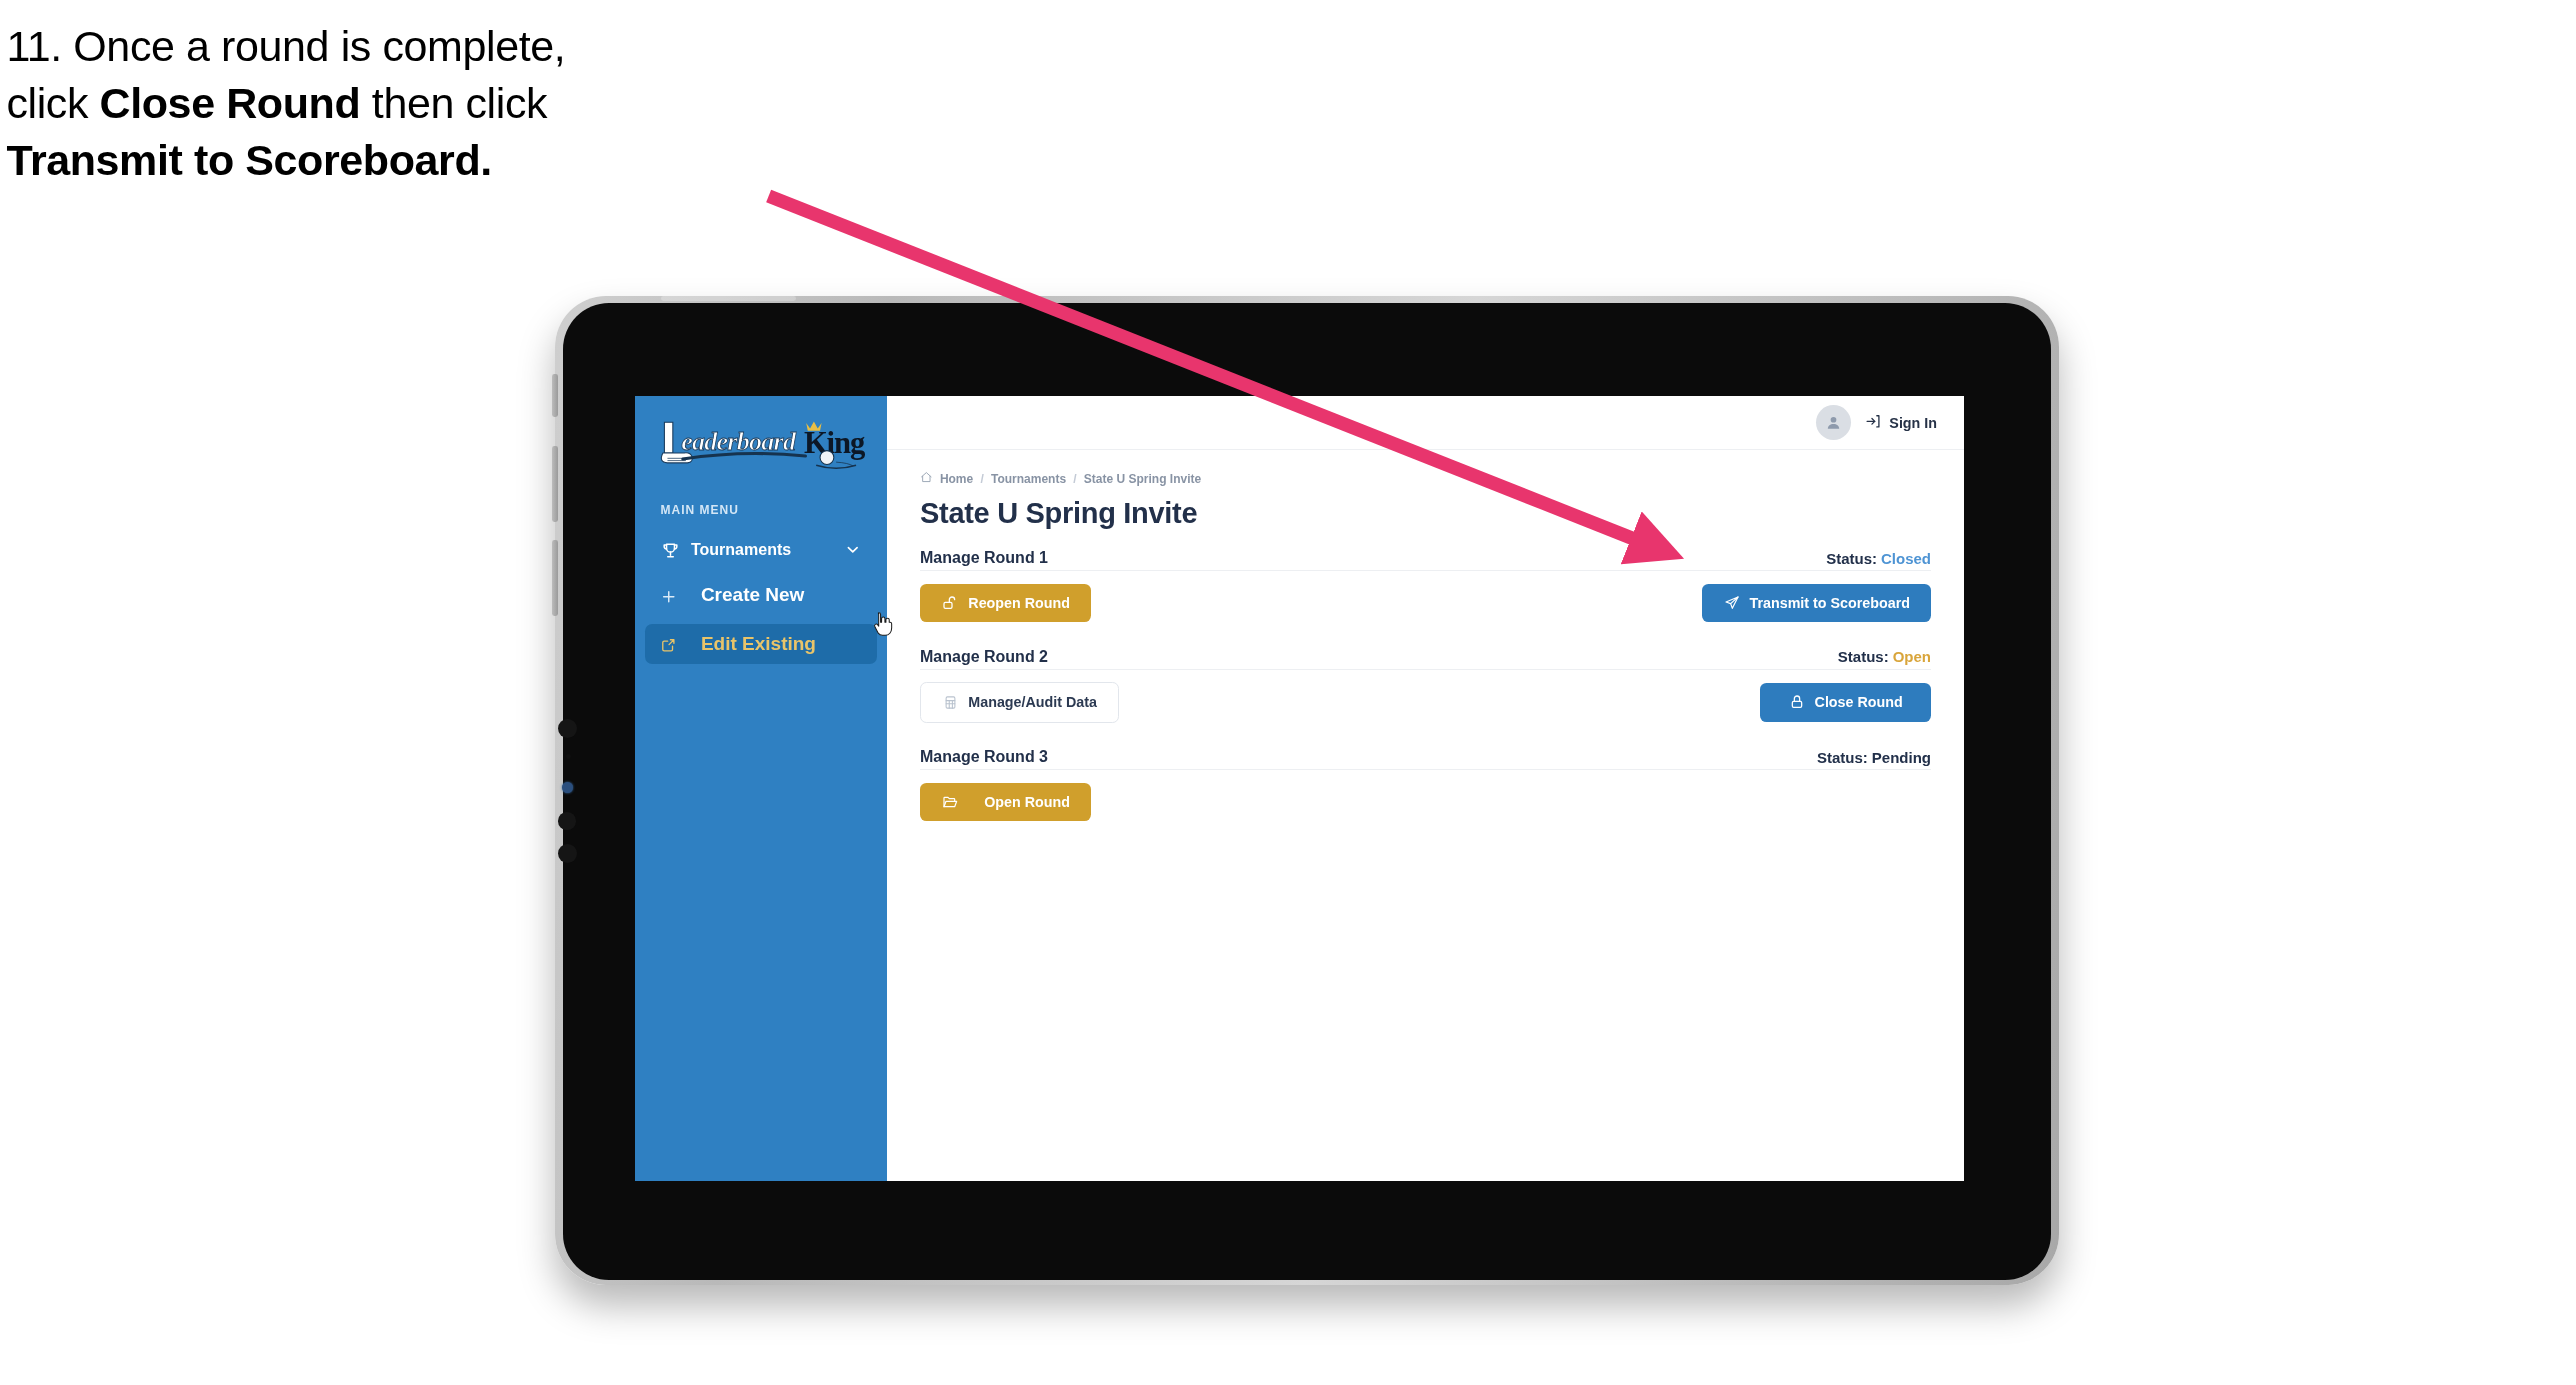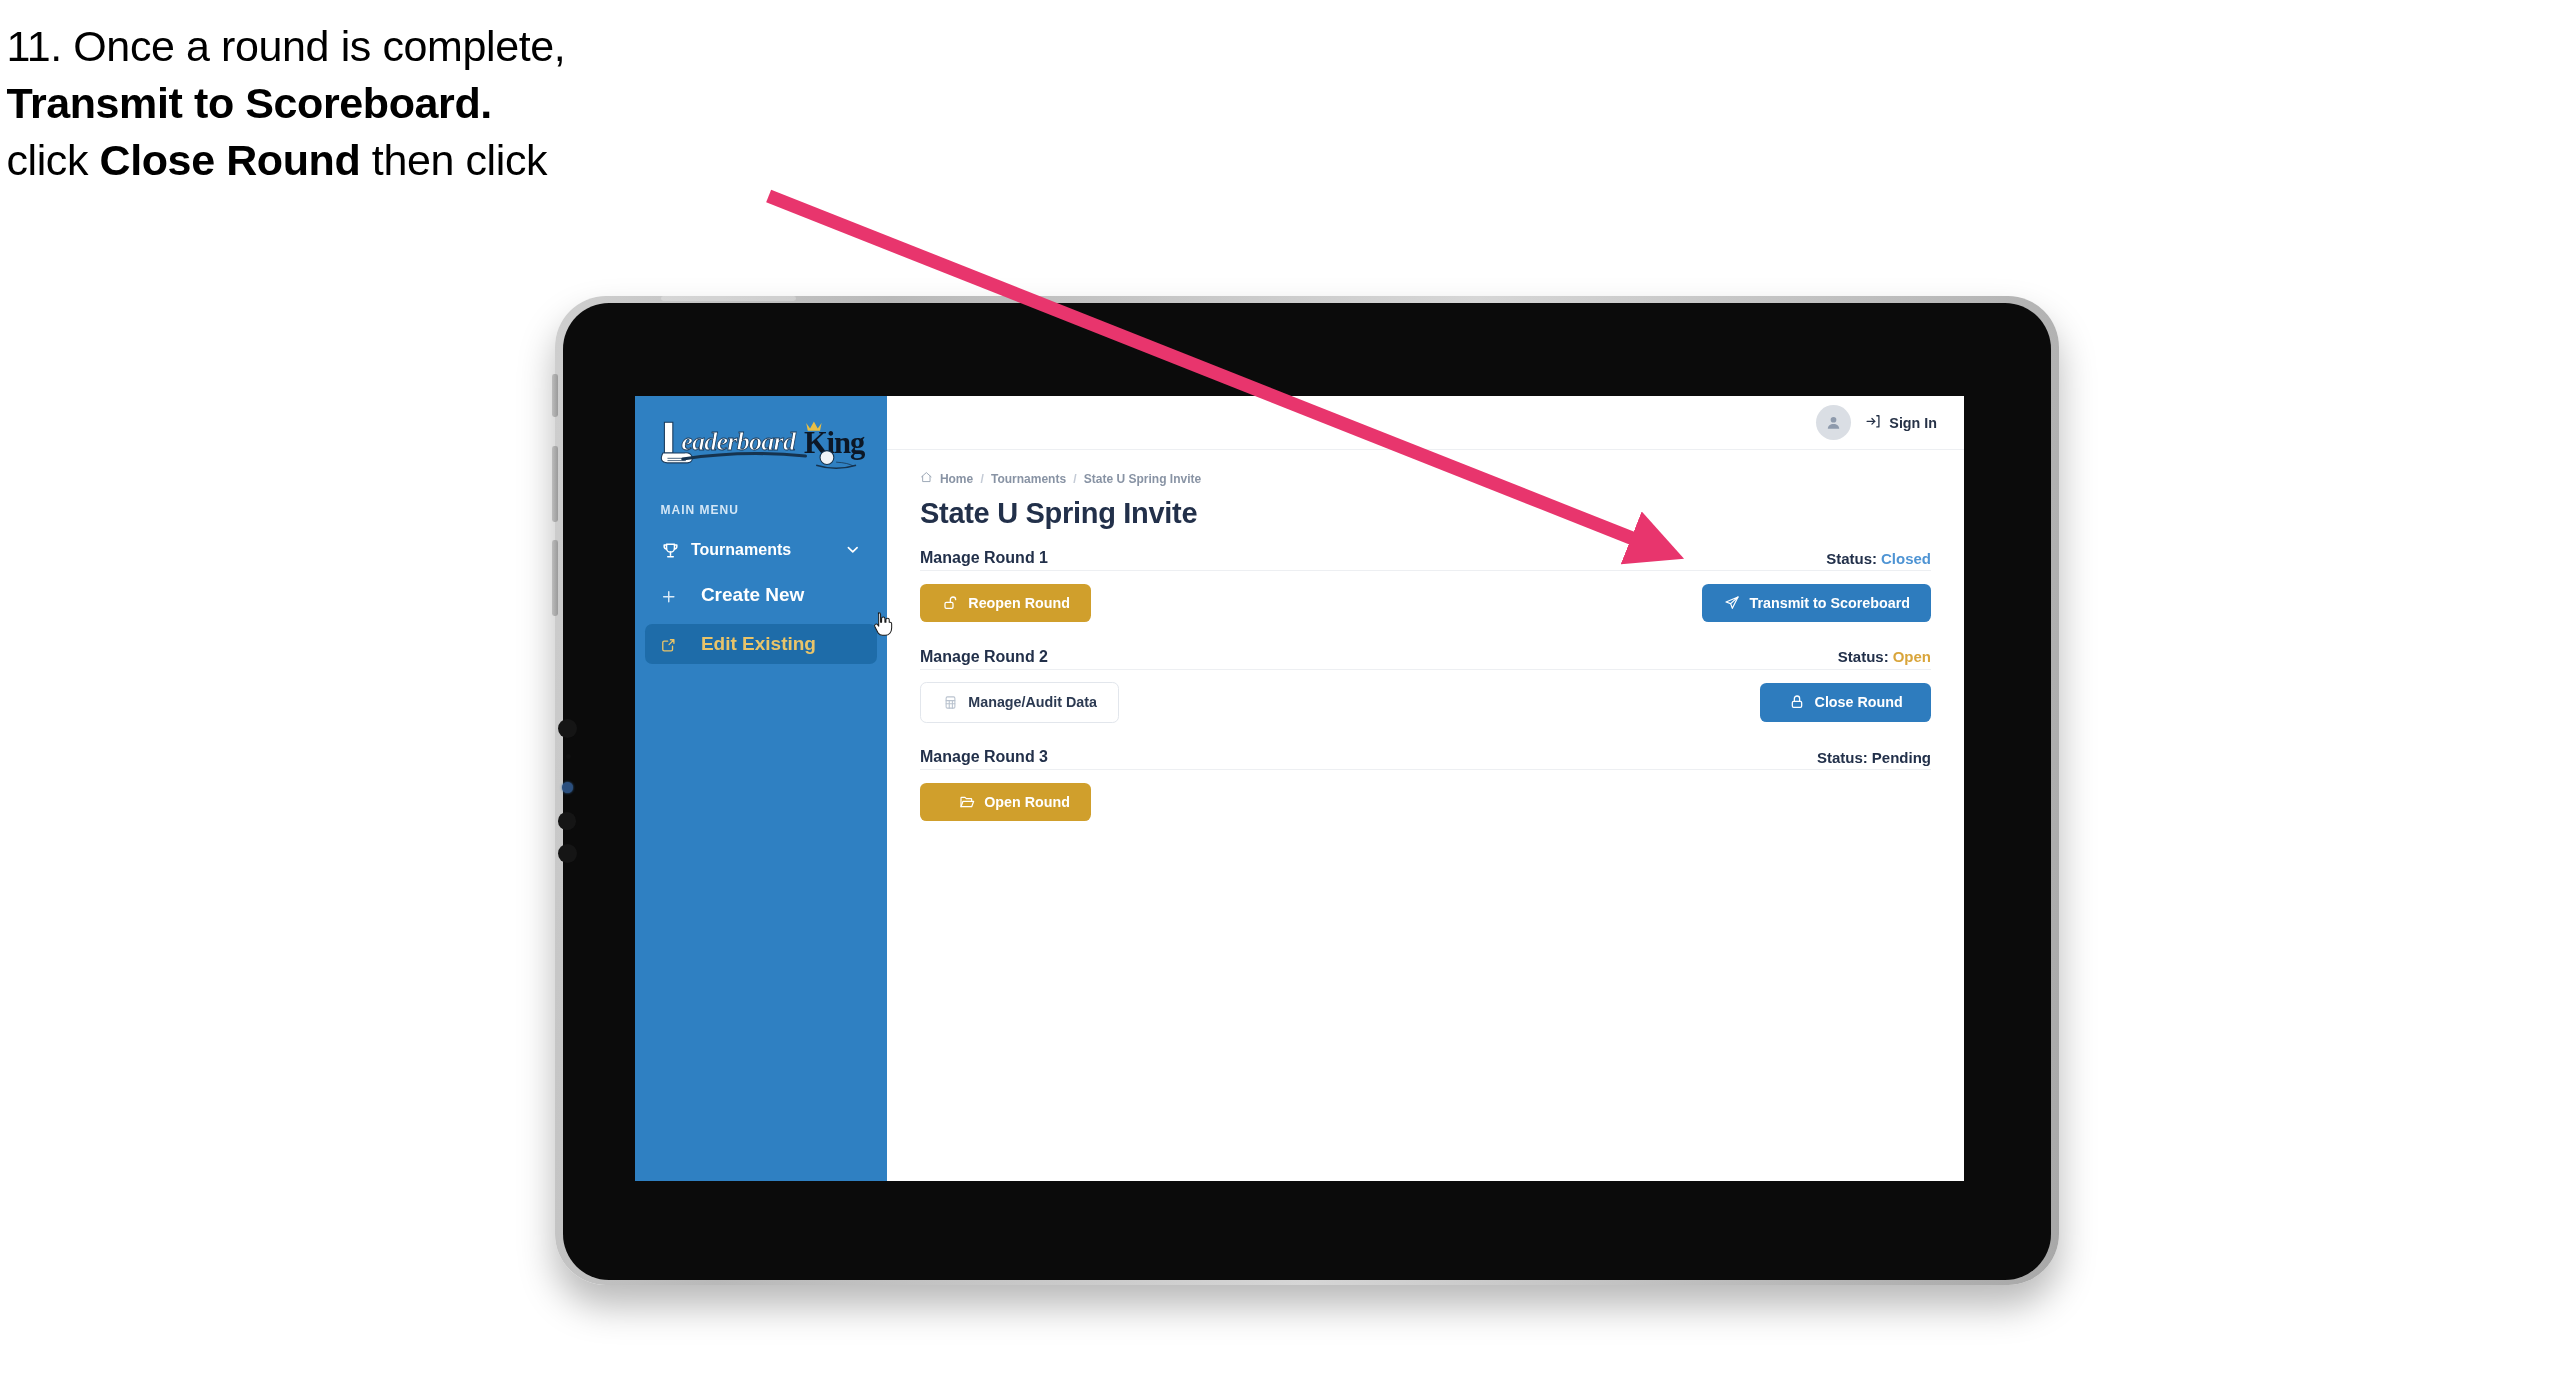--- a/index.html
+++ b/index.html
@@ -218,21 +218,21 @@
 
   .btn {
     display: inline-flex; align-items: center; gap: 8.8px;
     border: none; border-radius: 6.4px;
     font-family: "Liberation Sans", sans-serif;
     font-size: 14.3px; font-weight: 700;
     padding: 10.4px 21px;
     cursor: pointer;
     white-space: nowrap;
   }
-  .btn.gold  { background: #D09F2C; color: #ffffff; min-width: 171px; justify-content:flex-end;}
+  .btn.gold  { background: #D09F2C; color: #ffffff; min-width: 171px; justify-content:space-between;}
   .btn.blue  { background: #2E7CBE; color: #ffffff; min-width: 171px; justify-content:center;}
   .btn.ghost {
     background: #ffffff; color: #2C3A52;
     border: 0.8px solid #E2E6EC; min-width: 171px; justify-content:center;
     font-weight: 600;
   }
   .btn .bic { display:flex; align-items:center; justify-content:center; width:17.5px; height:17.5px; }
   .spacer { flex: 1; }
 
   .footer {
@@ -250,22 +250,22 @@
   }
   .footer a.muted { color: #BFC6D0; }
 </style>
 </head>
 <body>
 
 <div id="root">
 
   <div class="caption">
     <div>11. Once a round is complete,</div>
+    <div><span>click </span><b>Close Round</b><span> then click</span></div>
     <div><b>Transmit to Scoreboard.</b></div>
-    <div><span>click </span><b>Close Round</b><span> then click</span></div>
   </div>
 
   <div class="tablet-outer"></div>
   <div class="tablet-inner"></div>
   <div class="top-notch"></div>
   <div class="side-btn b1"></div>
   <div class="side-btn b2"></div>
   <div class="side-btn b3"></div>
   <div class="bezel-dot d1"></div>
   <div class="bezel-dot d2"></div>

